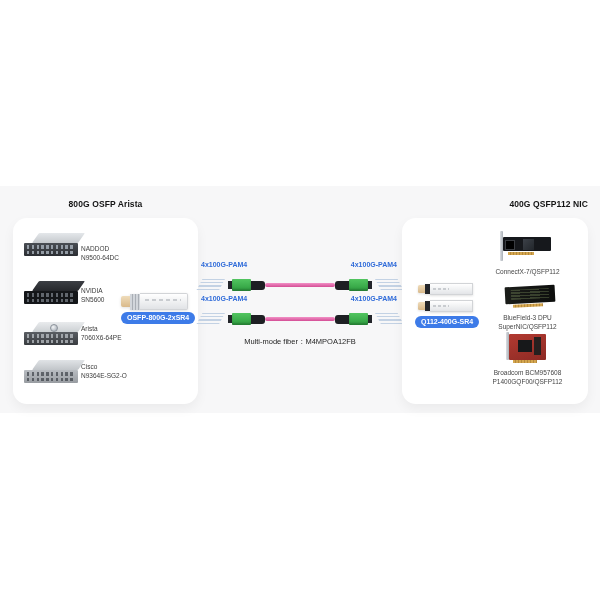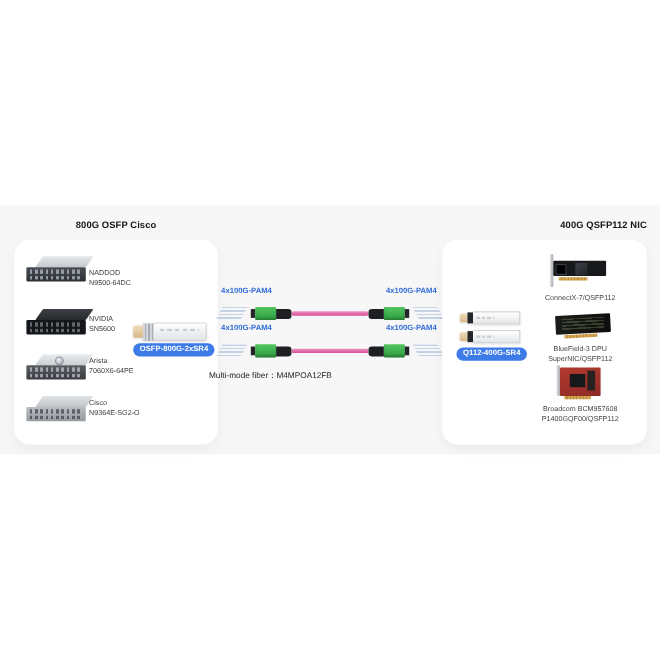--- a/index.html
+++ b/index.html
@@ -120,29 +120,29 @@
   .mpo-green{position:absolute;top:3px;width:19px;height:12px;border-radius:1px;
        background:linear-gradient(#52c560,#2d9c3e);box-shadow:inset 0 -2px 2px rgba(0,0,0,.2);}
   .grn-l{left:36px;}
   .grn-r{left:153px;}
   .boot{position:absolute;top:4.5px;width:14px;height:9px;background:#1d1f23;}
   .boot-l{left:55px;border-radius:0 3px 3px 0;}
   .boot-r{left:139px;border-radius:3px 0 0 3px;}
   .wire{position:absolute;left:69px;top:7px;width:70px;height:3.5px;border-radius:2px;
        background:linear-gradient(#f290c6,#d4portal 0);
        background:linear-gradient(#f290c6,#d44d95);}
-  .note{position:absolute;left:190px;top:337px;width:220px;text-align:left;
+  .note{position:absolute;left:190px;top:337px;width:220px;text-align:center;
         font-size:7.5px;font-weight:500;color:#1f1f1f;white-space:nowrap;}
 </style>
 </head>
 <body>
 
 <div class="band"></div>
 
-<div class="title title-left">800G OSFP Cisco</div>
+<div class="title title-left">800G OSFP Arista</div>
 <div class="title title-right">400G QSFP112 NIC</div>
 
 <div class="panel panel-left">
 
   <div class="sw sw-naddod" style="left:11px;top:14px">
     <div class="sw-top"></div>
     <div class="sw-front"></div>
   </div>
   <div class="devlabel" style="top:26px">
     <div>NADDOD</div>

